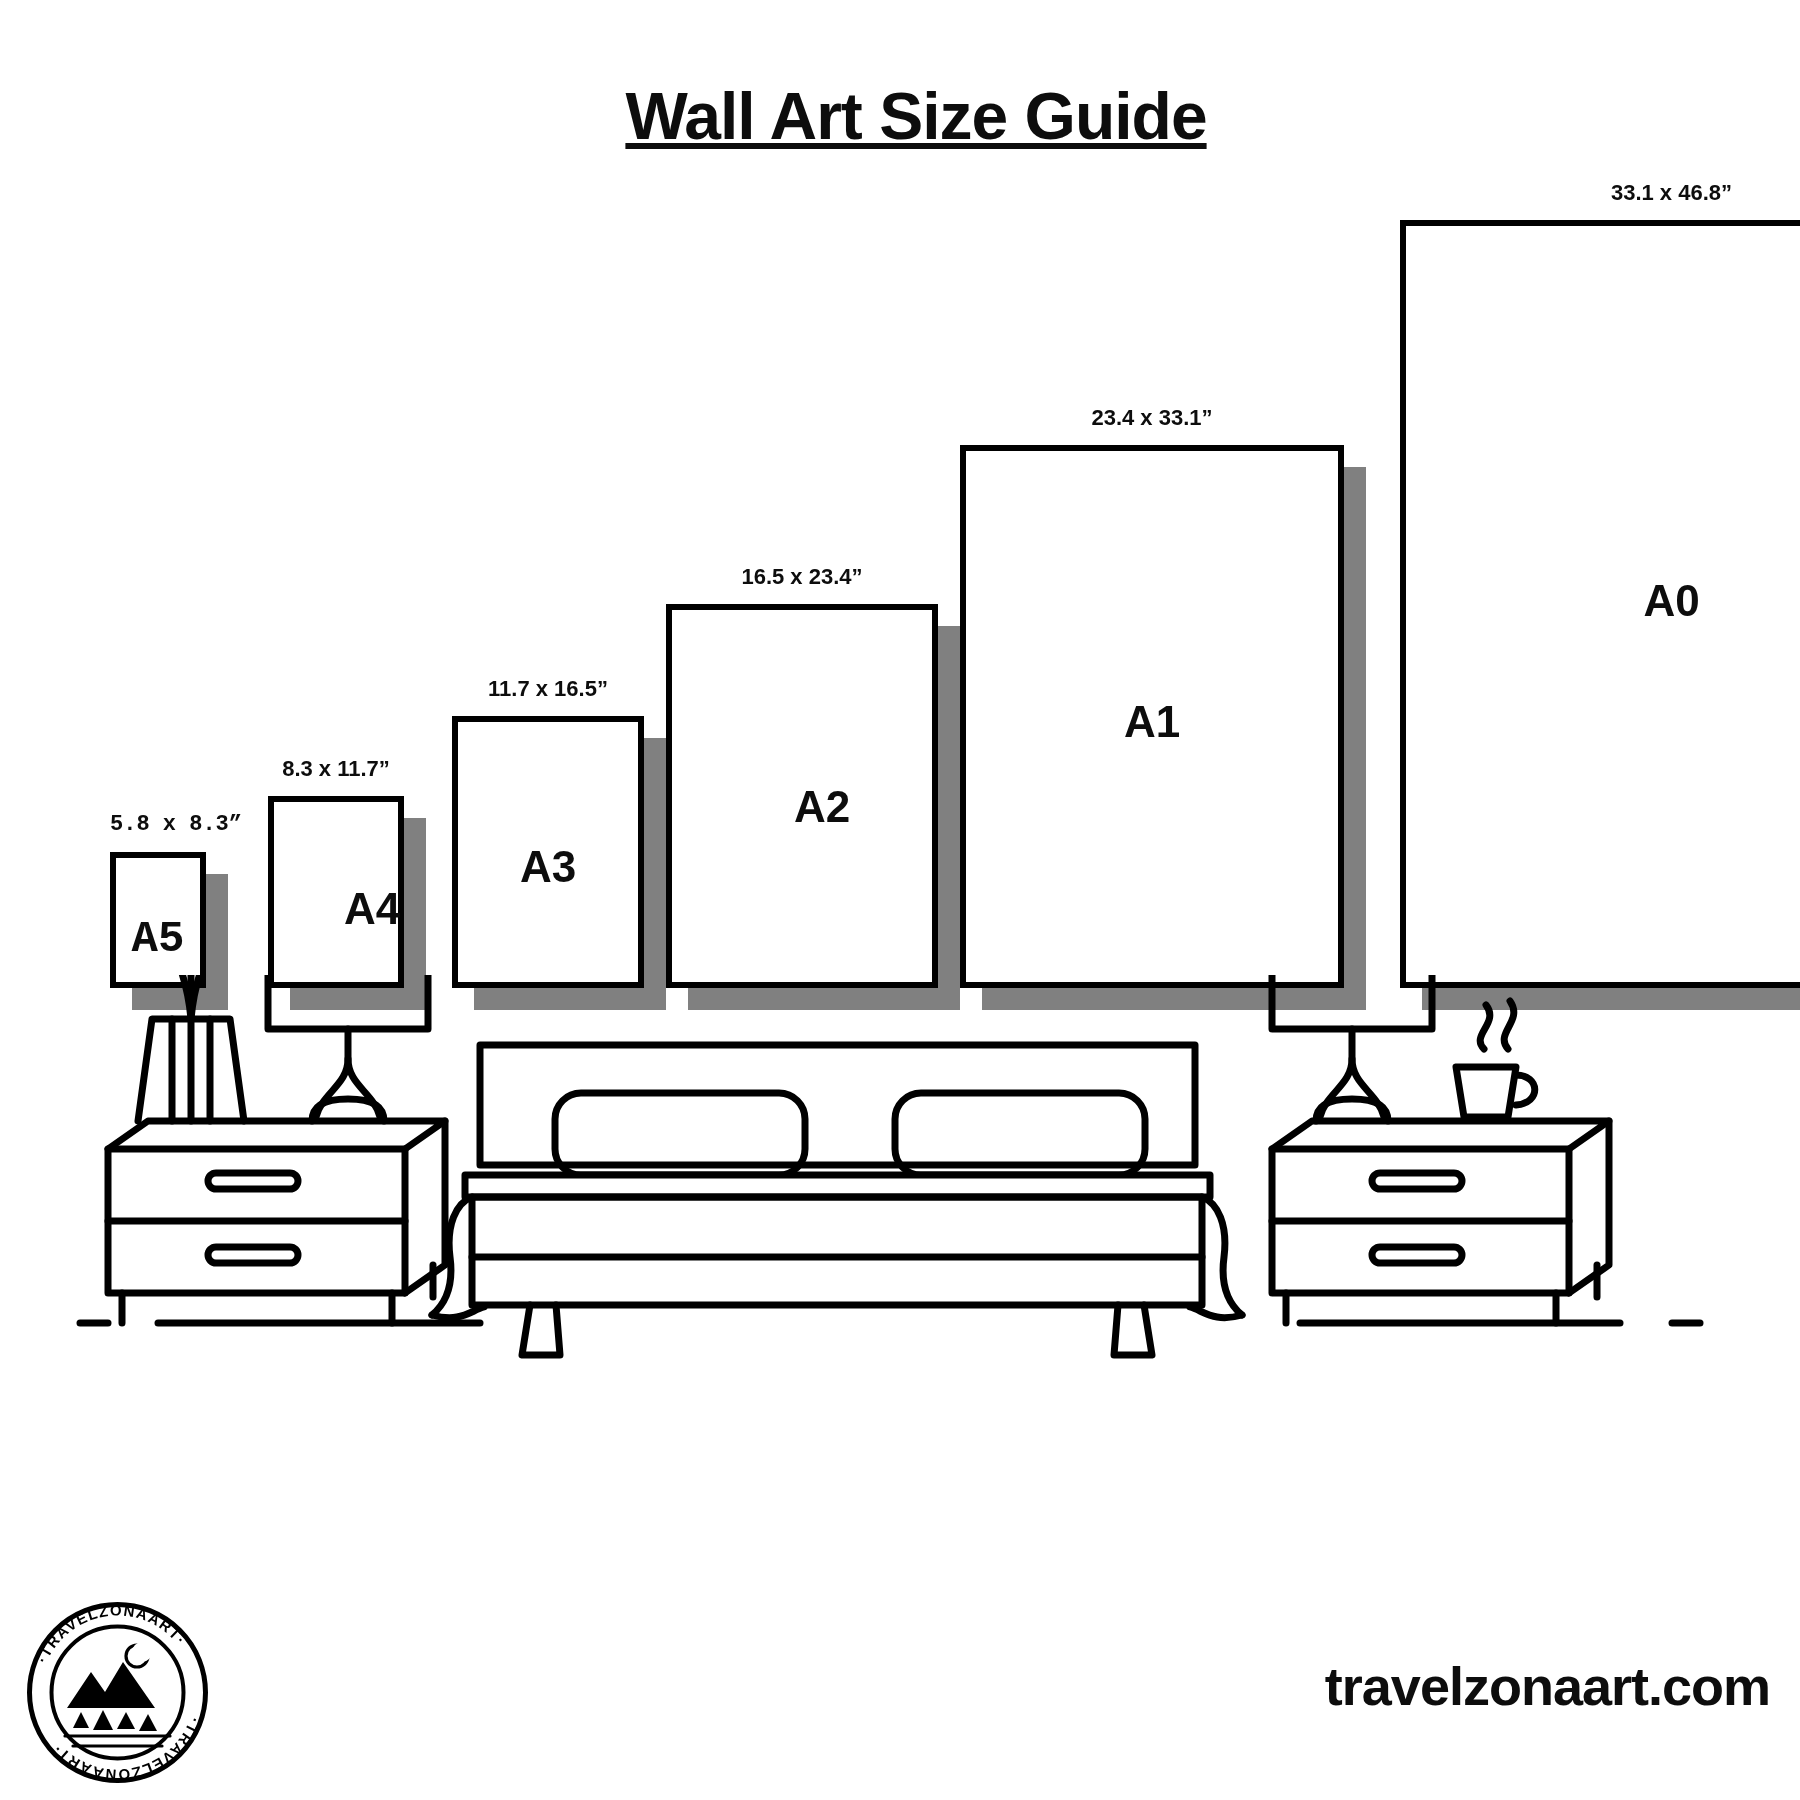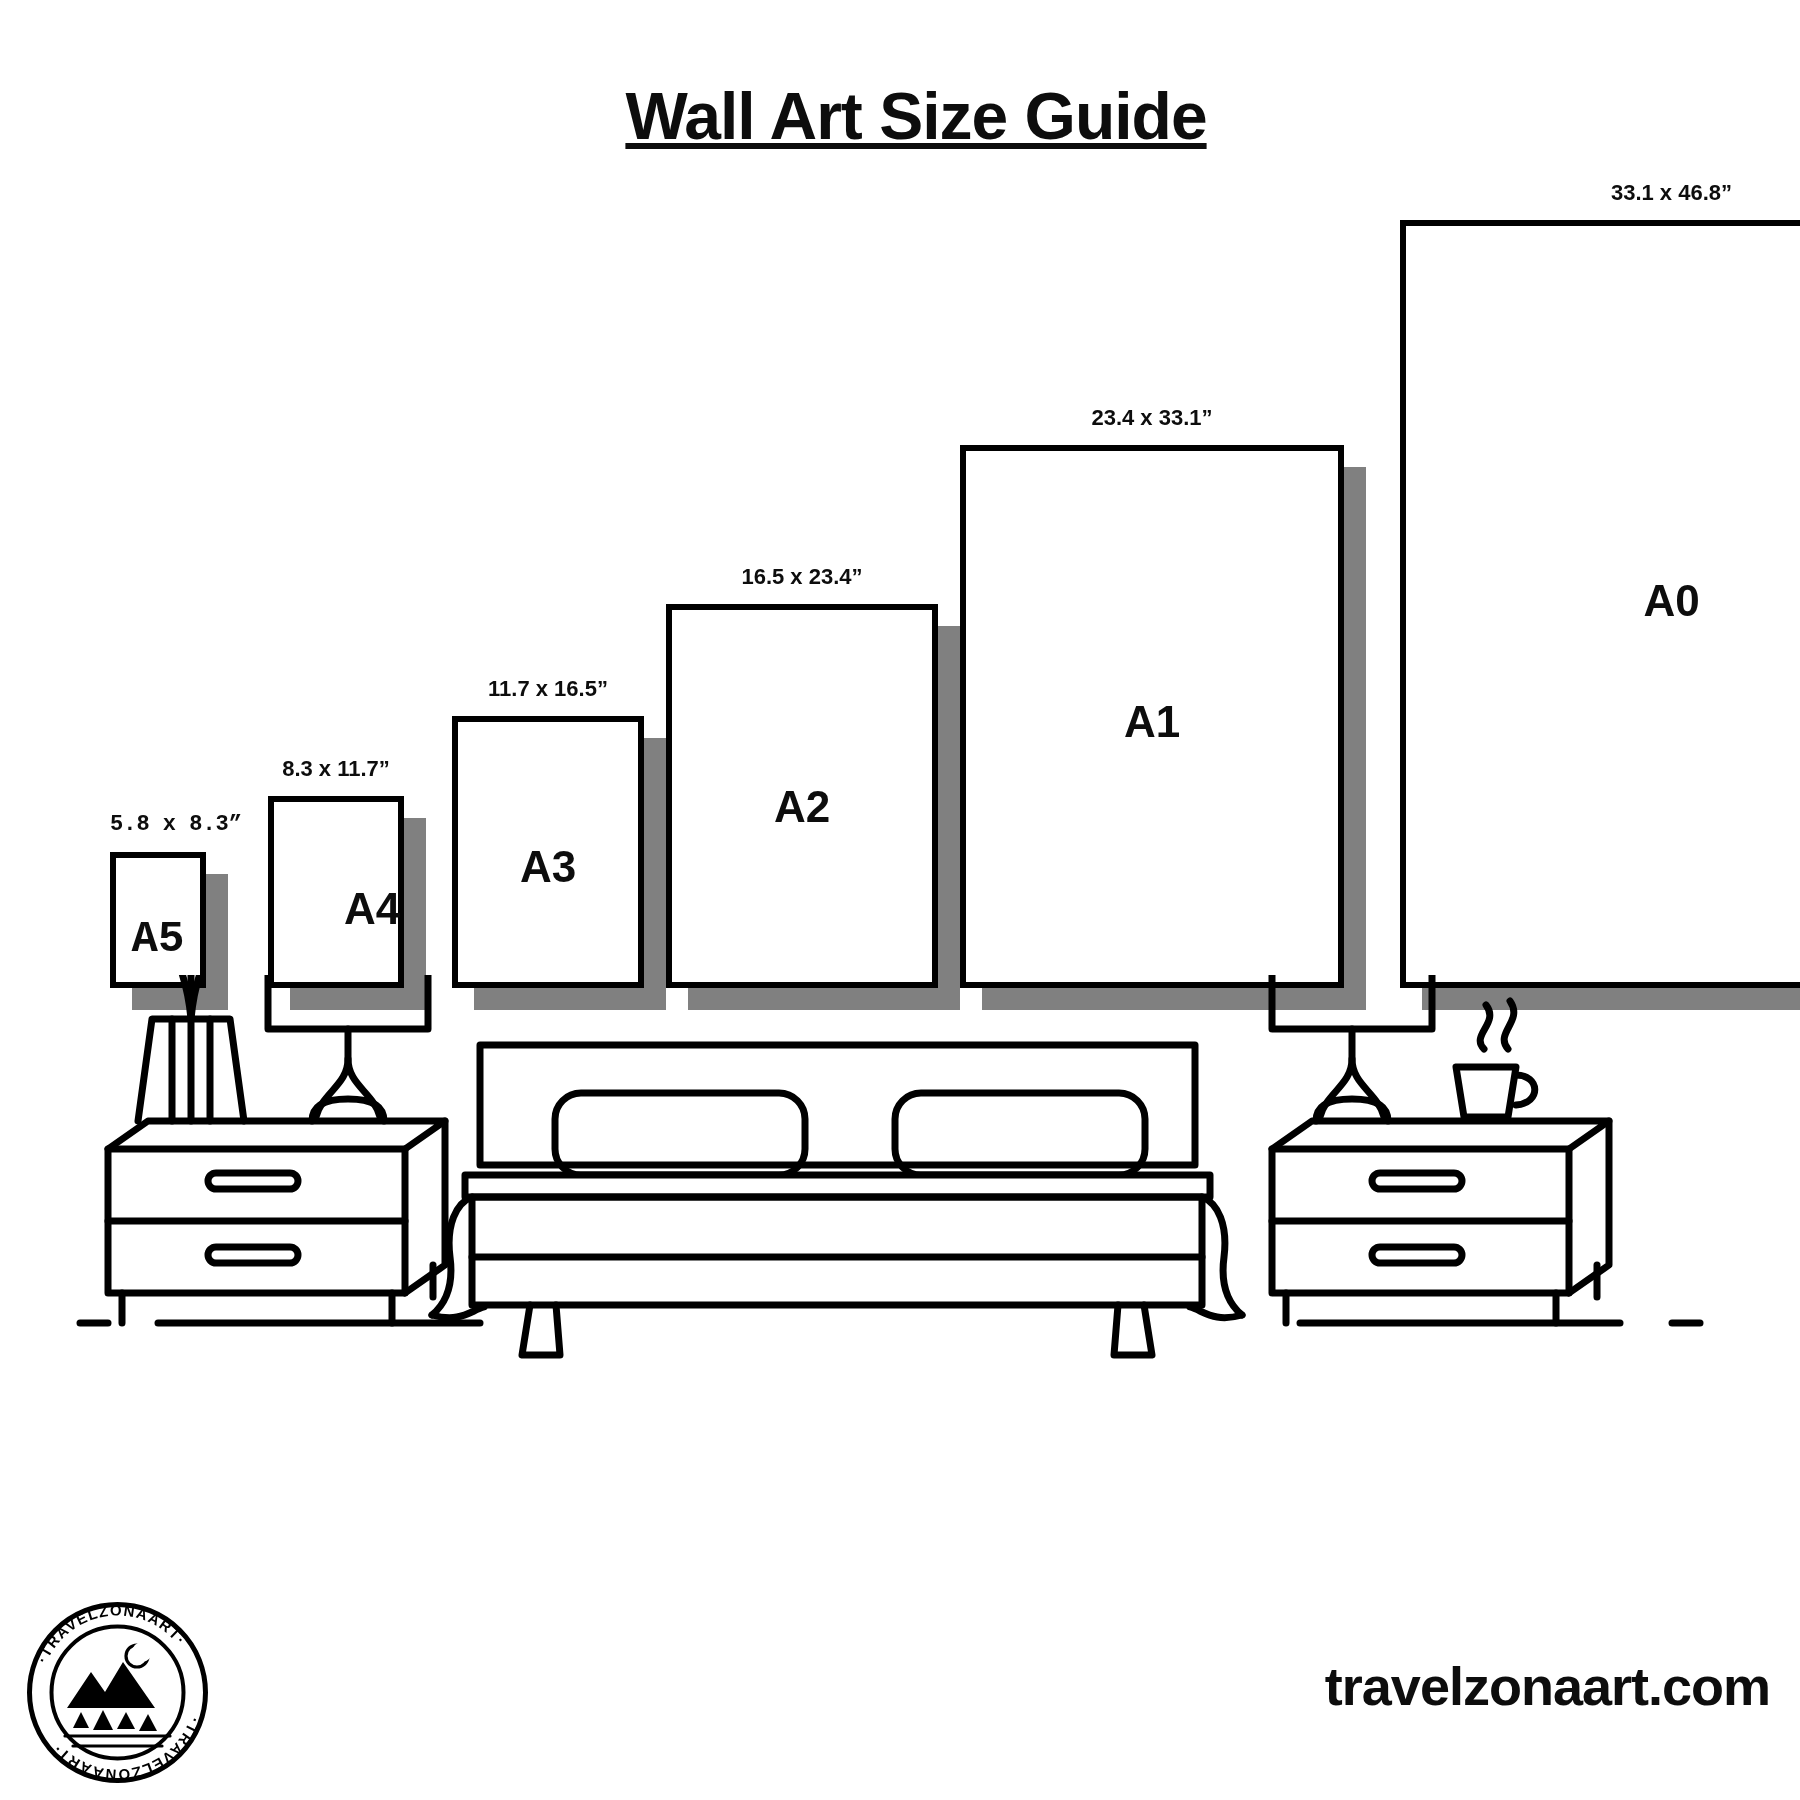--- a/index.html
+++ b/index.html
@@ -118,21 +118,21 @@
     <div class="poster-group" style="left: 452px; width: 206px; height: 334px;">
       <div class="poster-dim" style="top: 0px; left: 0px; width: 192px;">11.7 x 16.5”</div>
       <div class="poster-shadow" style="left: 22px; top: 62px; width: 192px; height: 272px;"></div>
       <div class="poster-frame" style="left: 0px; top: 40px; width: 192px; height: 272px;"></div>
       <div class="poster-label" style="left: 0px; width: 192px; top: 166px;">A3</div>
     </div>
     <div class="poster-group" style="left: 666px; width: 294px; height: 446px;">
       <div class="poster-dim" style="top: 0px; left: 0px; width: 272px;">16.5 x 23.4”</div>
       <div class="poster-shadow" style="left: 22px; top: 62px; width: 272px; height: 384px;"></div>
       <div class="poster-frame" style="left: 0px; top: 40px; width: 272px; height: 384px;"></div>
-      <div class="poster-label" style="left: 0px; width: 272px; top: 218px;">A2</div>
+      <div class="poster-label" style="left: 0px; width: 272px; top: 218px; padding-left: 20px;">A2</div>
     </div>
     <div class="poster-group" style="left: 960px; width: 406px; height: 605px;">
       <div class="poster-dim" style="top: 0px; left: 0px; width: 384px;">23.4 x 33.1”</div>
       <div class="poster-shadow" style="left: 22px; top: 62px; width: 384px; height: 543px;"></div>
       <div class="poster-frame" style="left: 0px; top: 40px; width: 384px; height: 543px;"></div>
       <div class="poster-label" style="left: 0px; width: 384px; top: 292px;">A1</div>
     </div>
     <div class="poster-group" style="left: 1400px; width: 565px; height: 830px;">
       <div class="poster-dim" style="top: 0px; left: 0px; width: 543px;">33.1 x 46.8”</div>
       <div class="poster-shadow" style="left: 22px; top: 62px; width: 543px; height: 768px;"></div>

